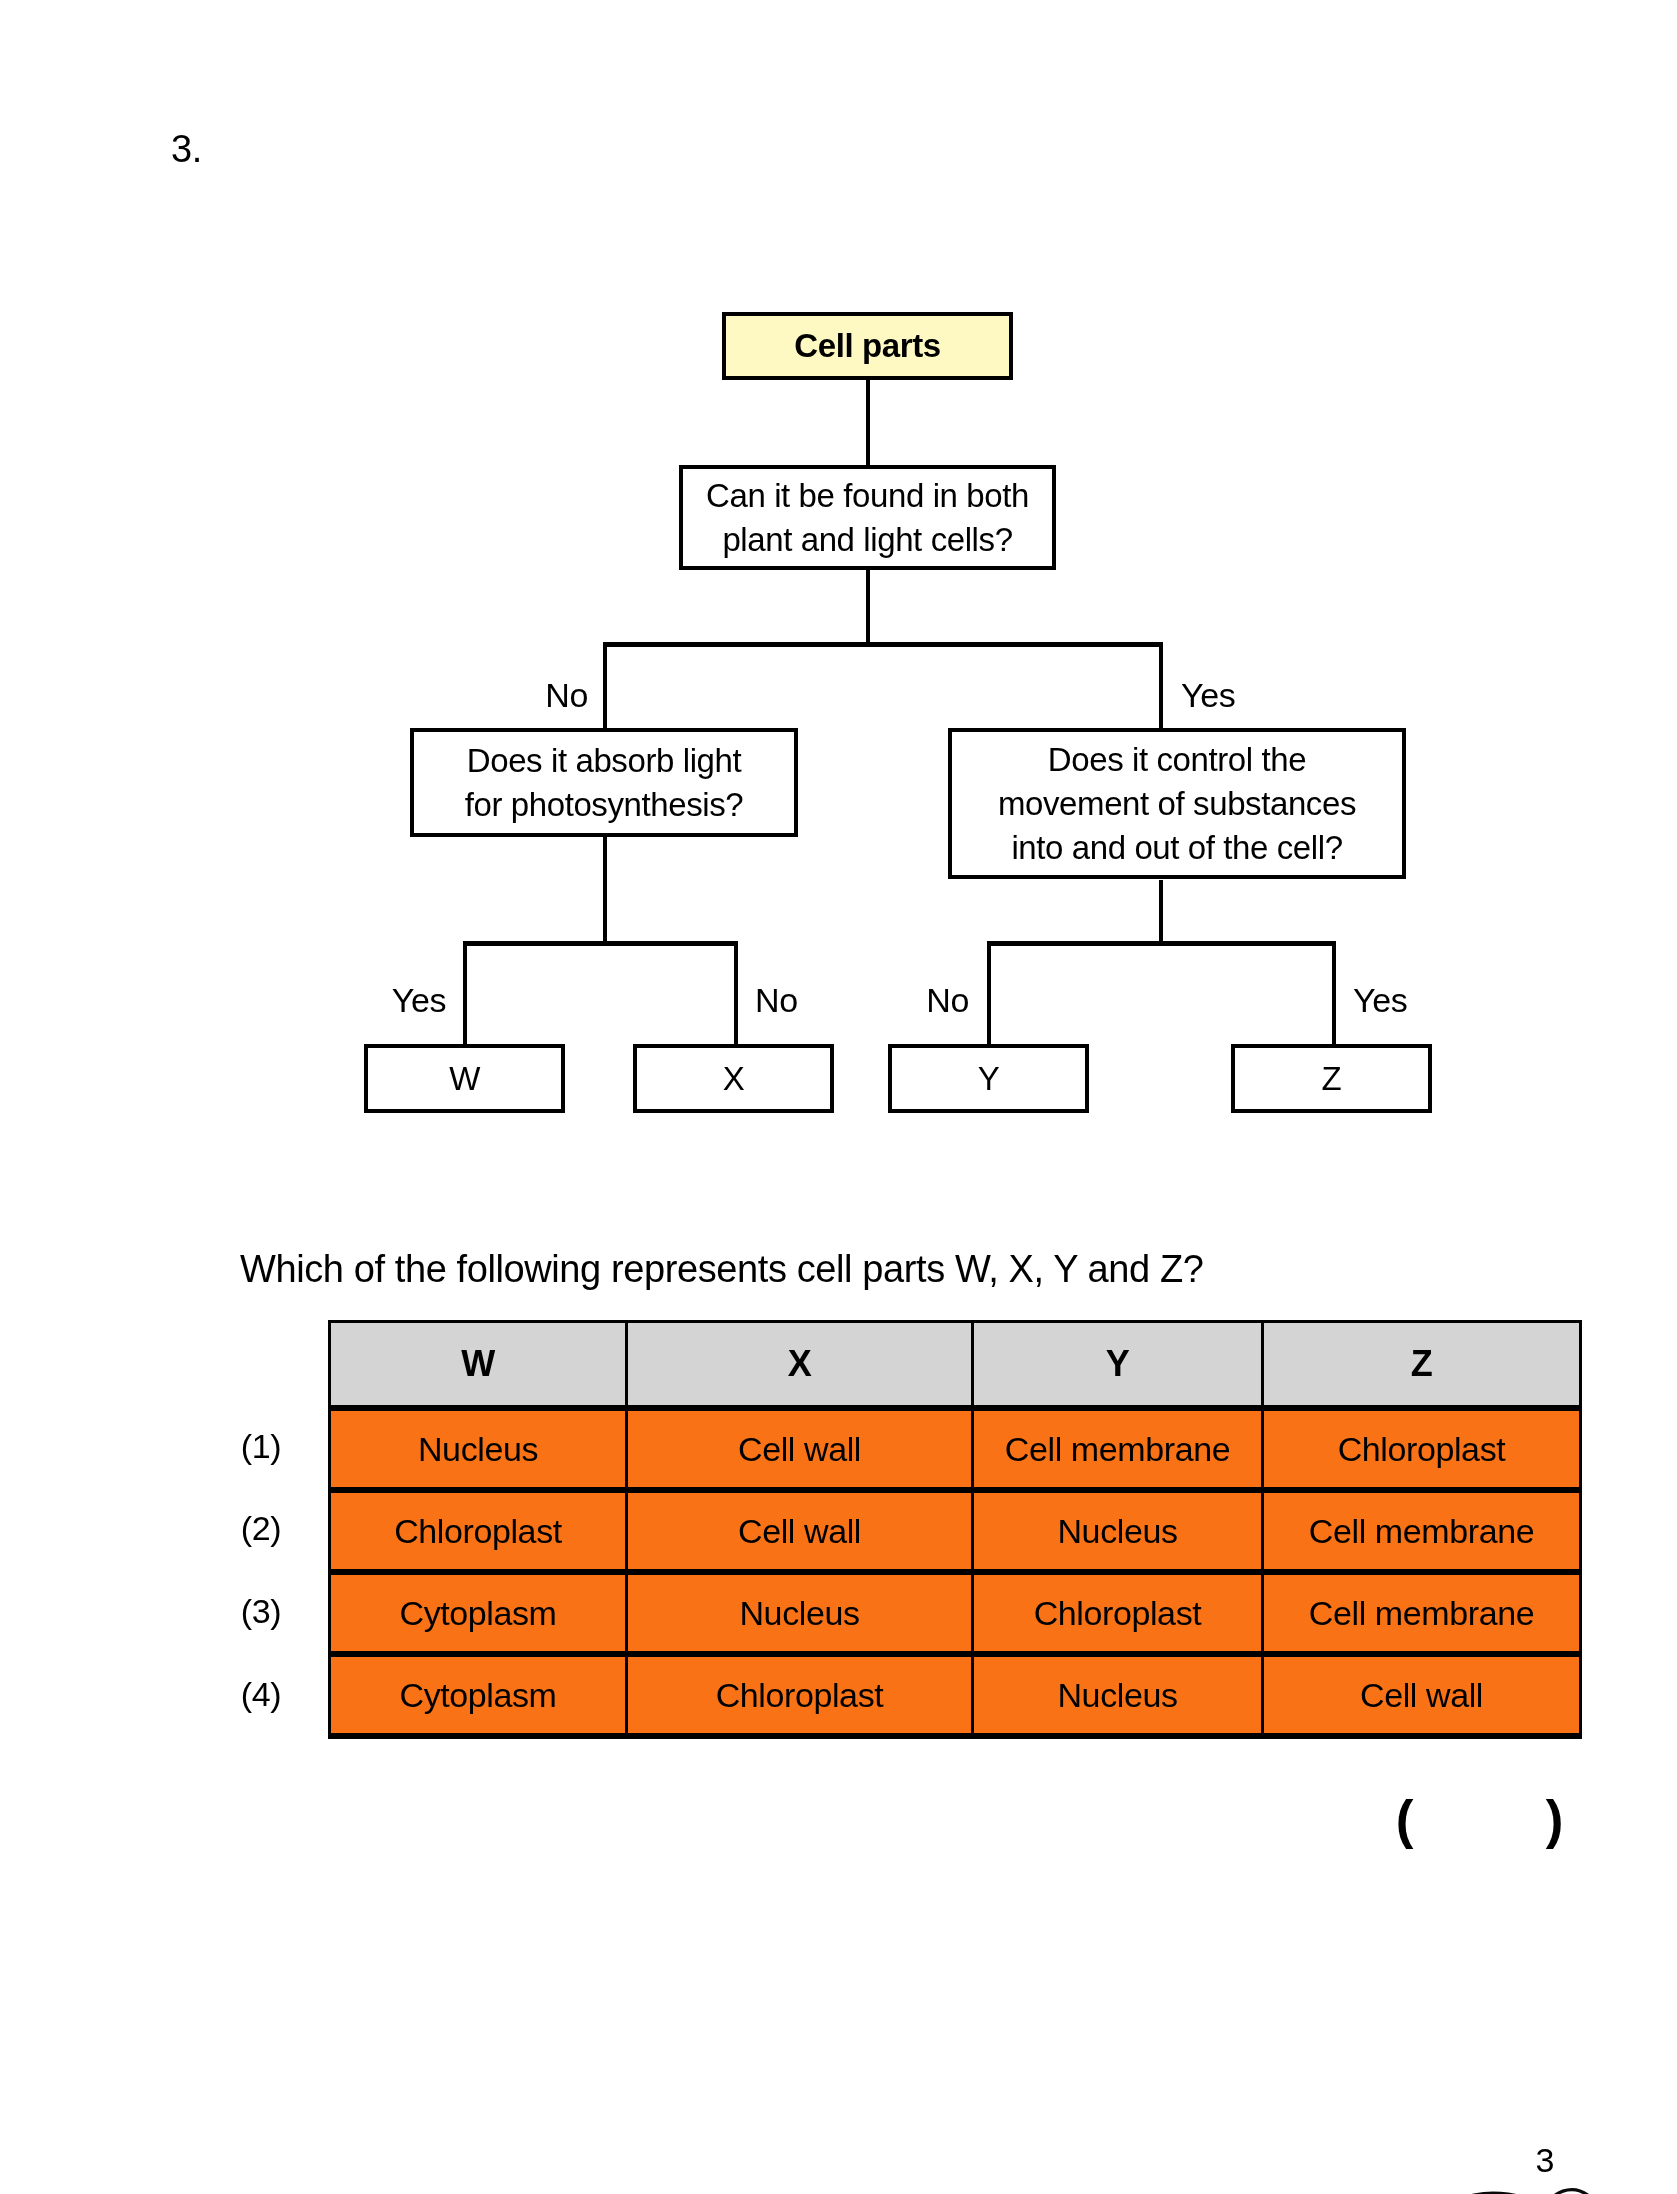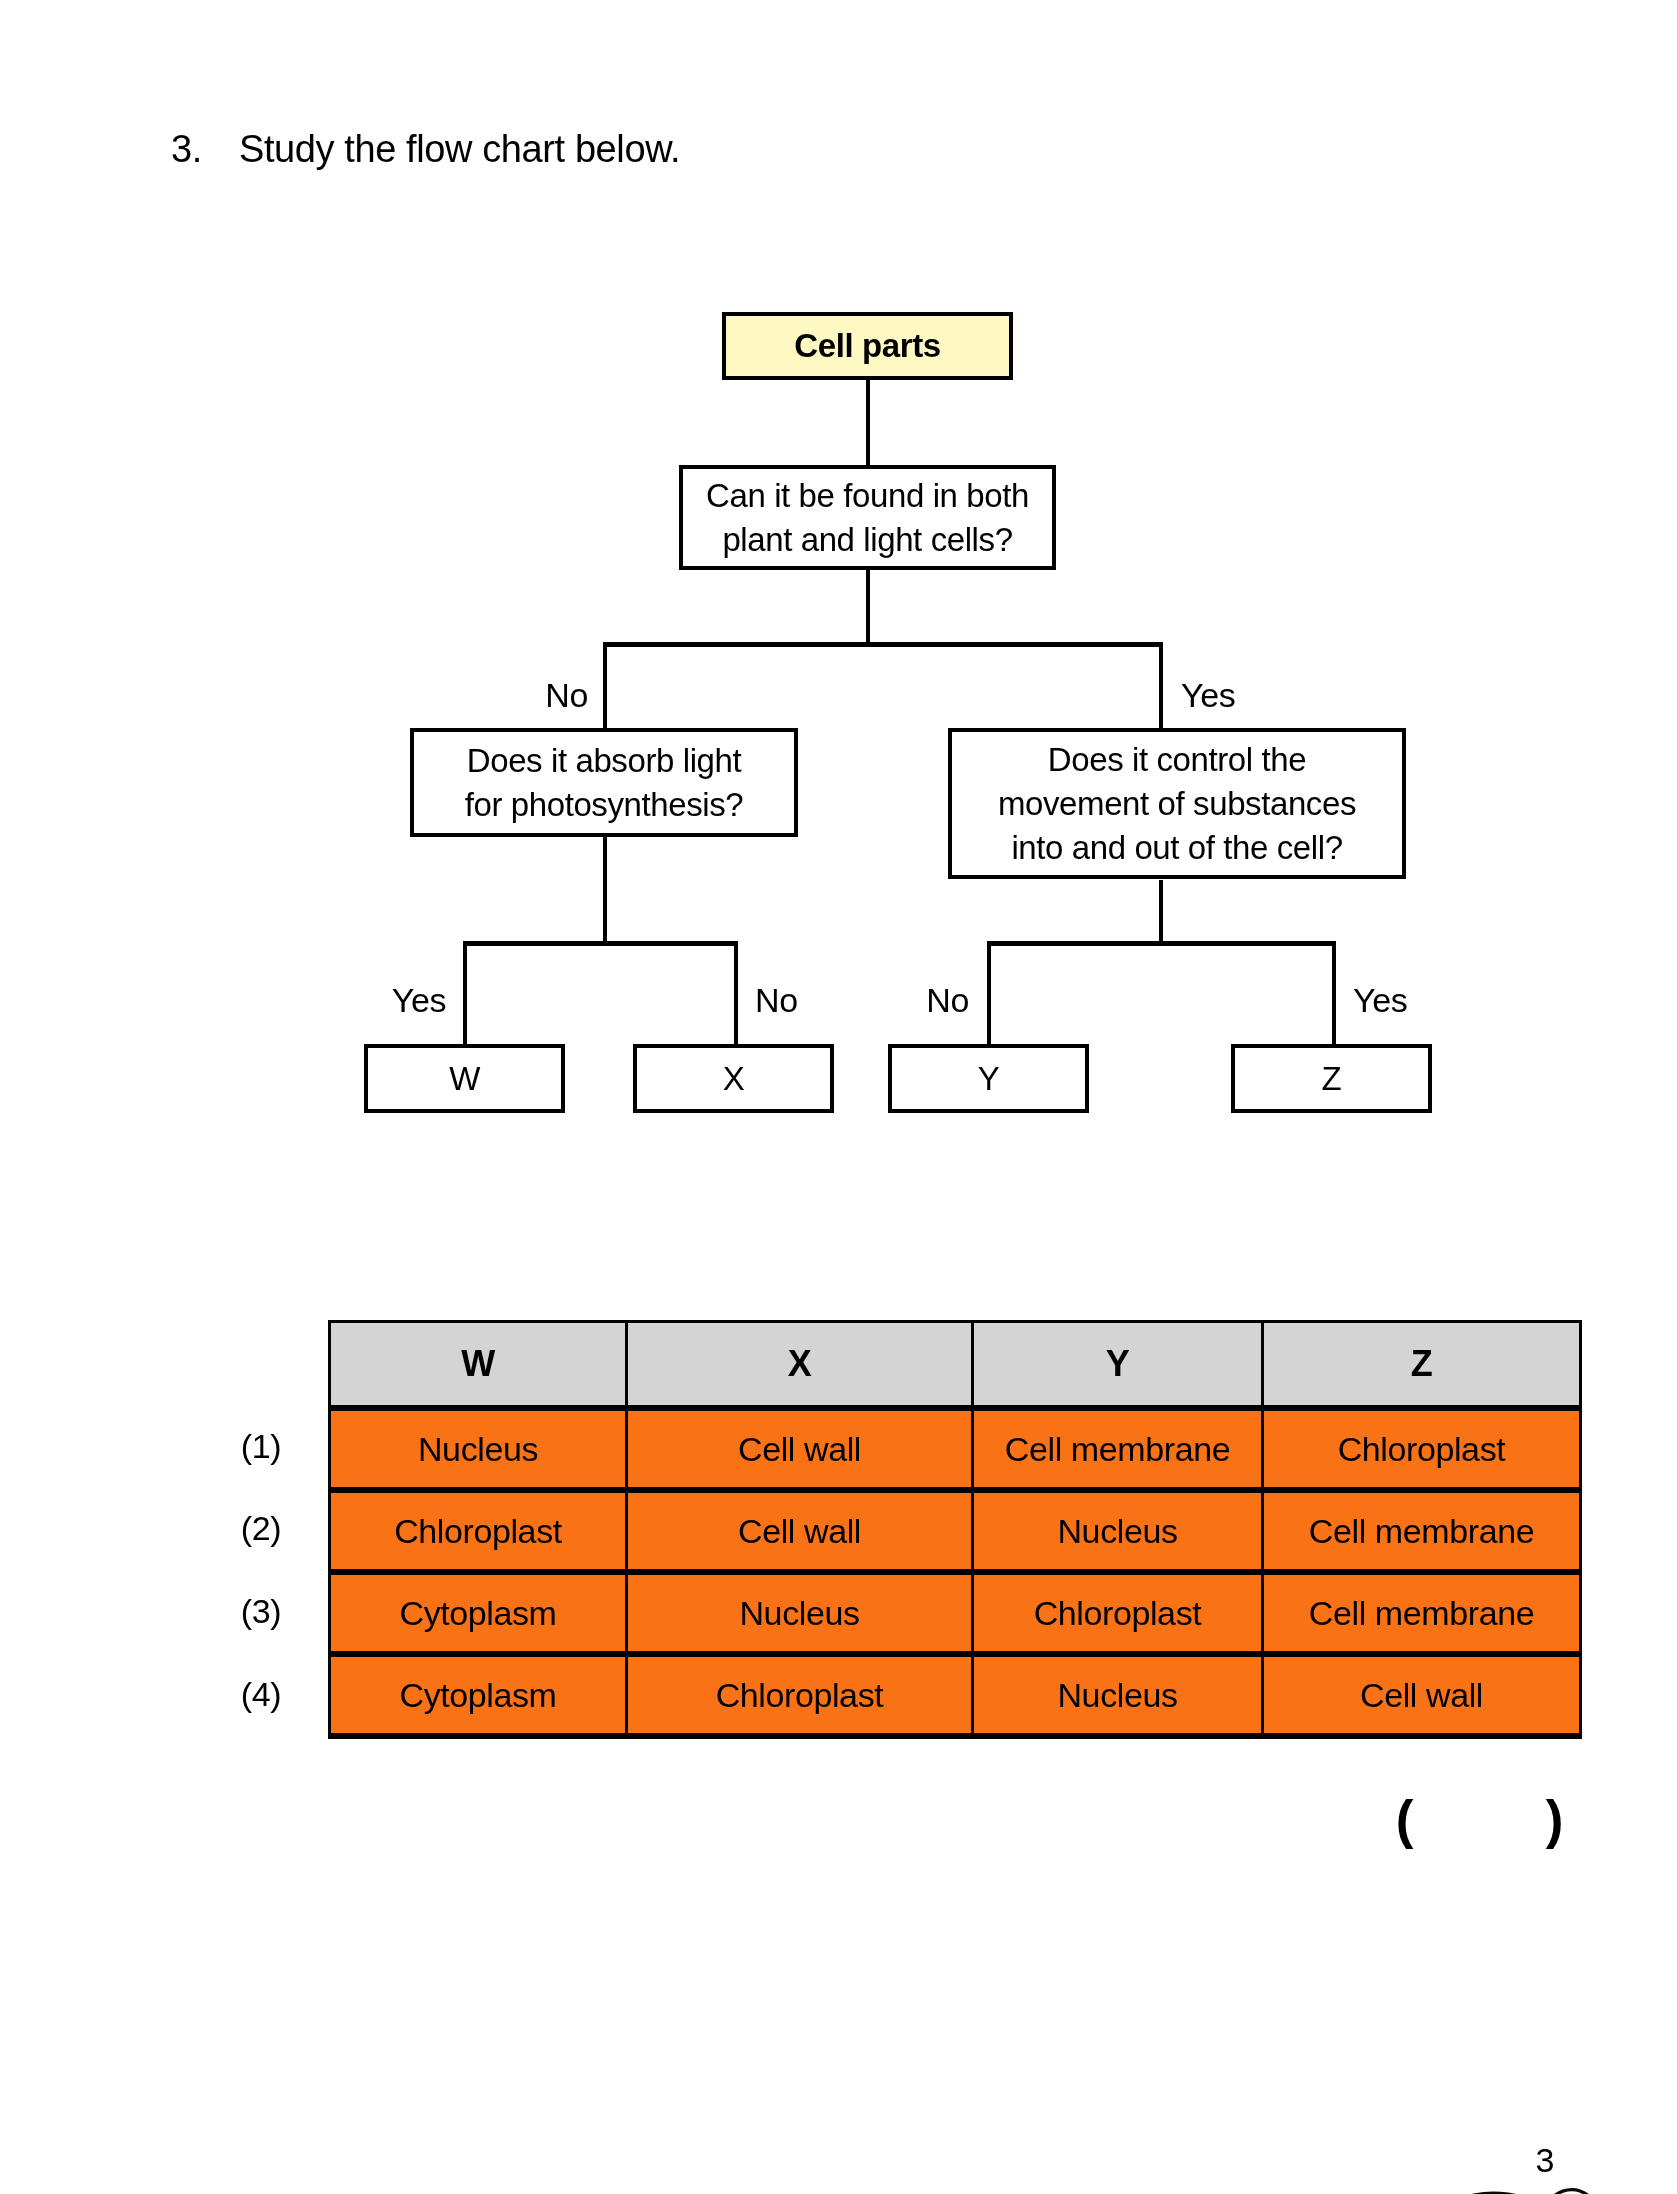--- a/index.html
+++ b/index.html
@@ -100,21 +100,20 @@
     width:156px;
     height:47px;
   }
 </style>
 </head>
 <body>
 
 <div class="page">
 
   <div class="abs qline" style="left:171px;top:125px;">3.</div>
-  <div class="abs qline" style="left:239px;top:125px;">Study the flow chart below.</div>
 
   <div>
 
     <div class="fc-box shaded" style="left:722px;top:312px;width:291px;height:68px;">Cell parts</div>
 
     <div class="line" style="left:866px;top:380px;width:3.5px;height:87px;"></div>
 
     <div class="fc-box" style="left:679px;top:465px;width:377px;height:105px;">Can it be found in both
 plant and light cells?</div>
 
@@ -149,20 +148,21 @@
 
     <div class="lbl ra" style="left:881px;top:980px;width:88px;">No</div>
     <div class="lbl" style="left:1353px;top:980px;">Yes</div>
 
     <div class="fc-box" style="left:364px;top:1044px;width:201px;height:69px;">W</div>
     <div class="fc-box" style="left:633px;top:1044px;width:201px;height:69px;">X</div>
     <div class="fc-box" style="left:888px;top:1044px;width:201px;height:69px;">Y</div>
     <div class="fc-box" style="left:1231px;top:1044px;width:201px;height:69px;">Z</div>
   </div>
 
+  <div class="abs qline" style="left:240px;top:1245px;">Which of the following represents cell parts W, X, Y and Z?</div>
 
   <div class="rowlbl" style="left:217px;top:1424px;">(1)</div>
   <div class="rowlbl" style="left:217px;top:1506px;">(2)</div>
   <div class="rowlbl" style="left:217px;top:1589px;">(3)</div>
   <div class="rowlbl" style="left:217px;top:1672px;">(4)</div>
 
   <table class="optable">
     <colgroup>
       <col style="width:297px">
         <col style="width:346px">

